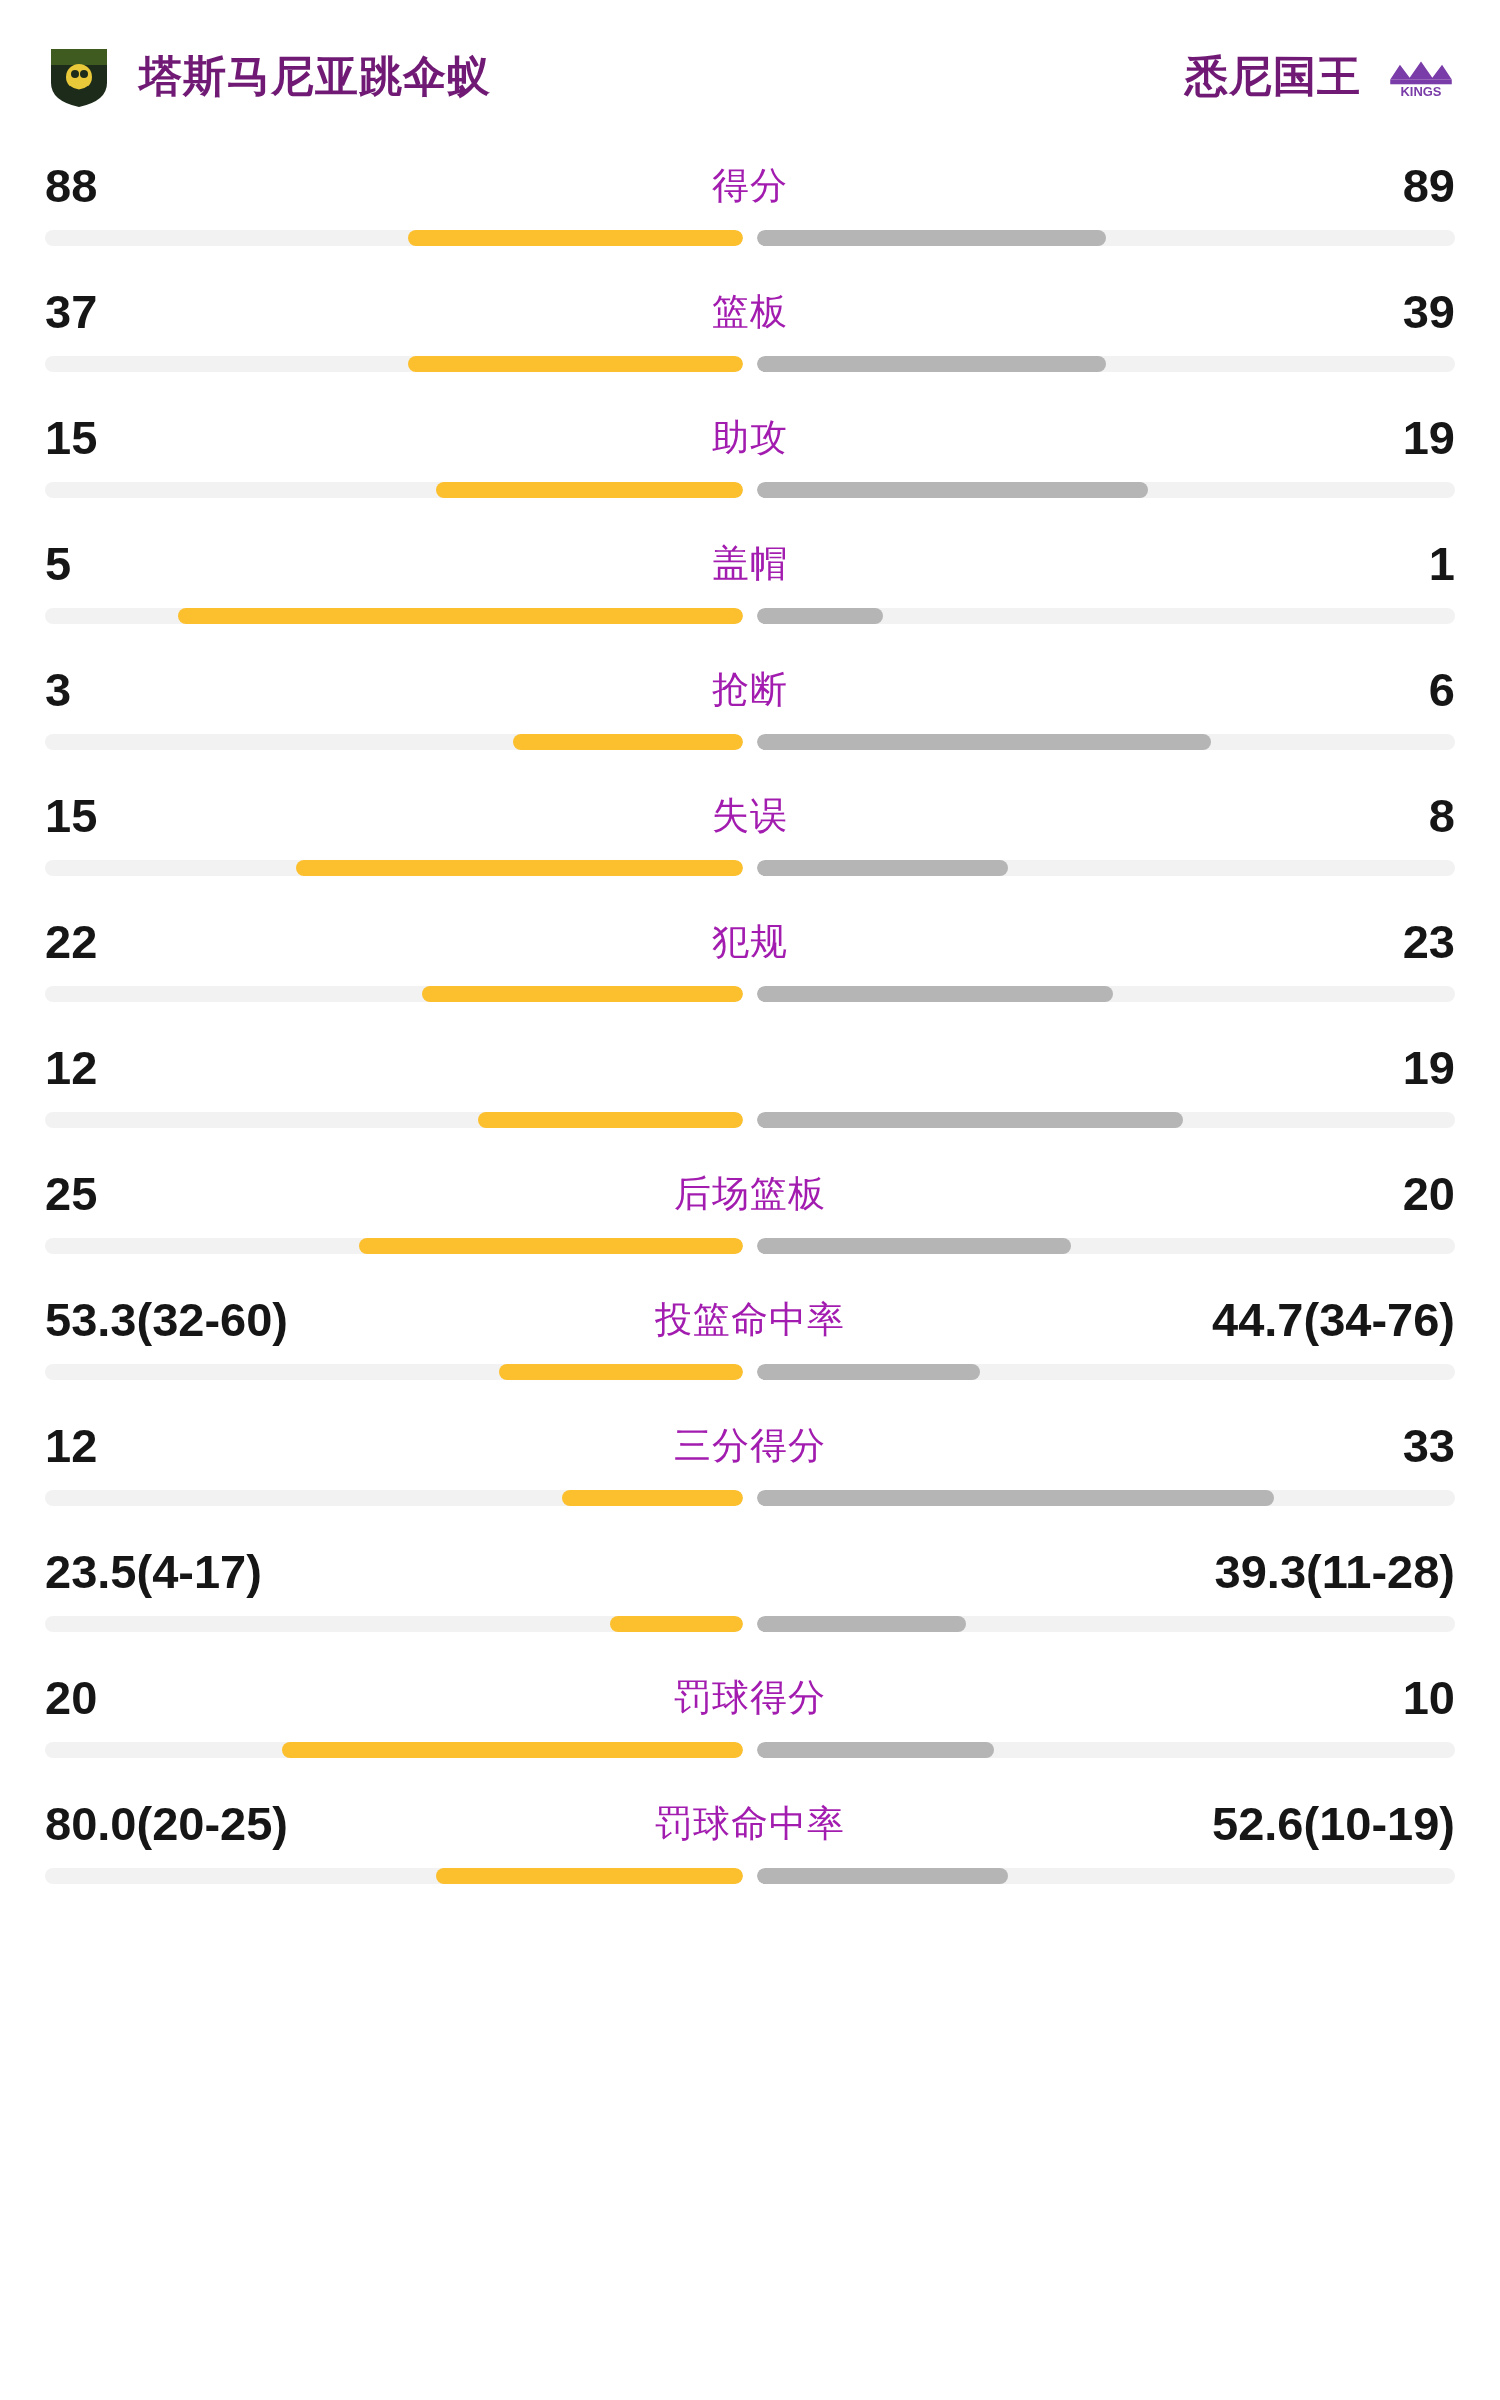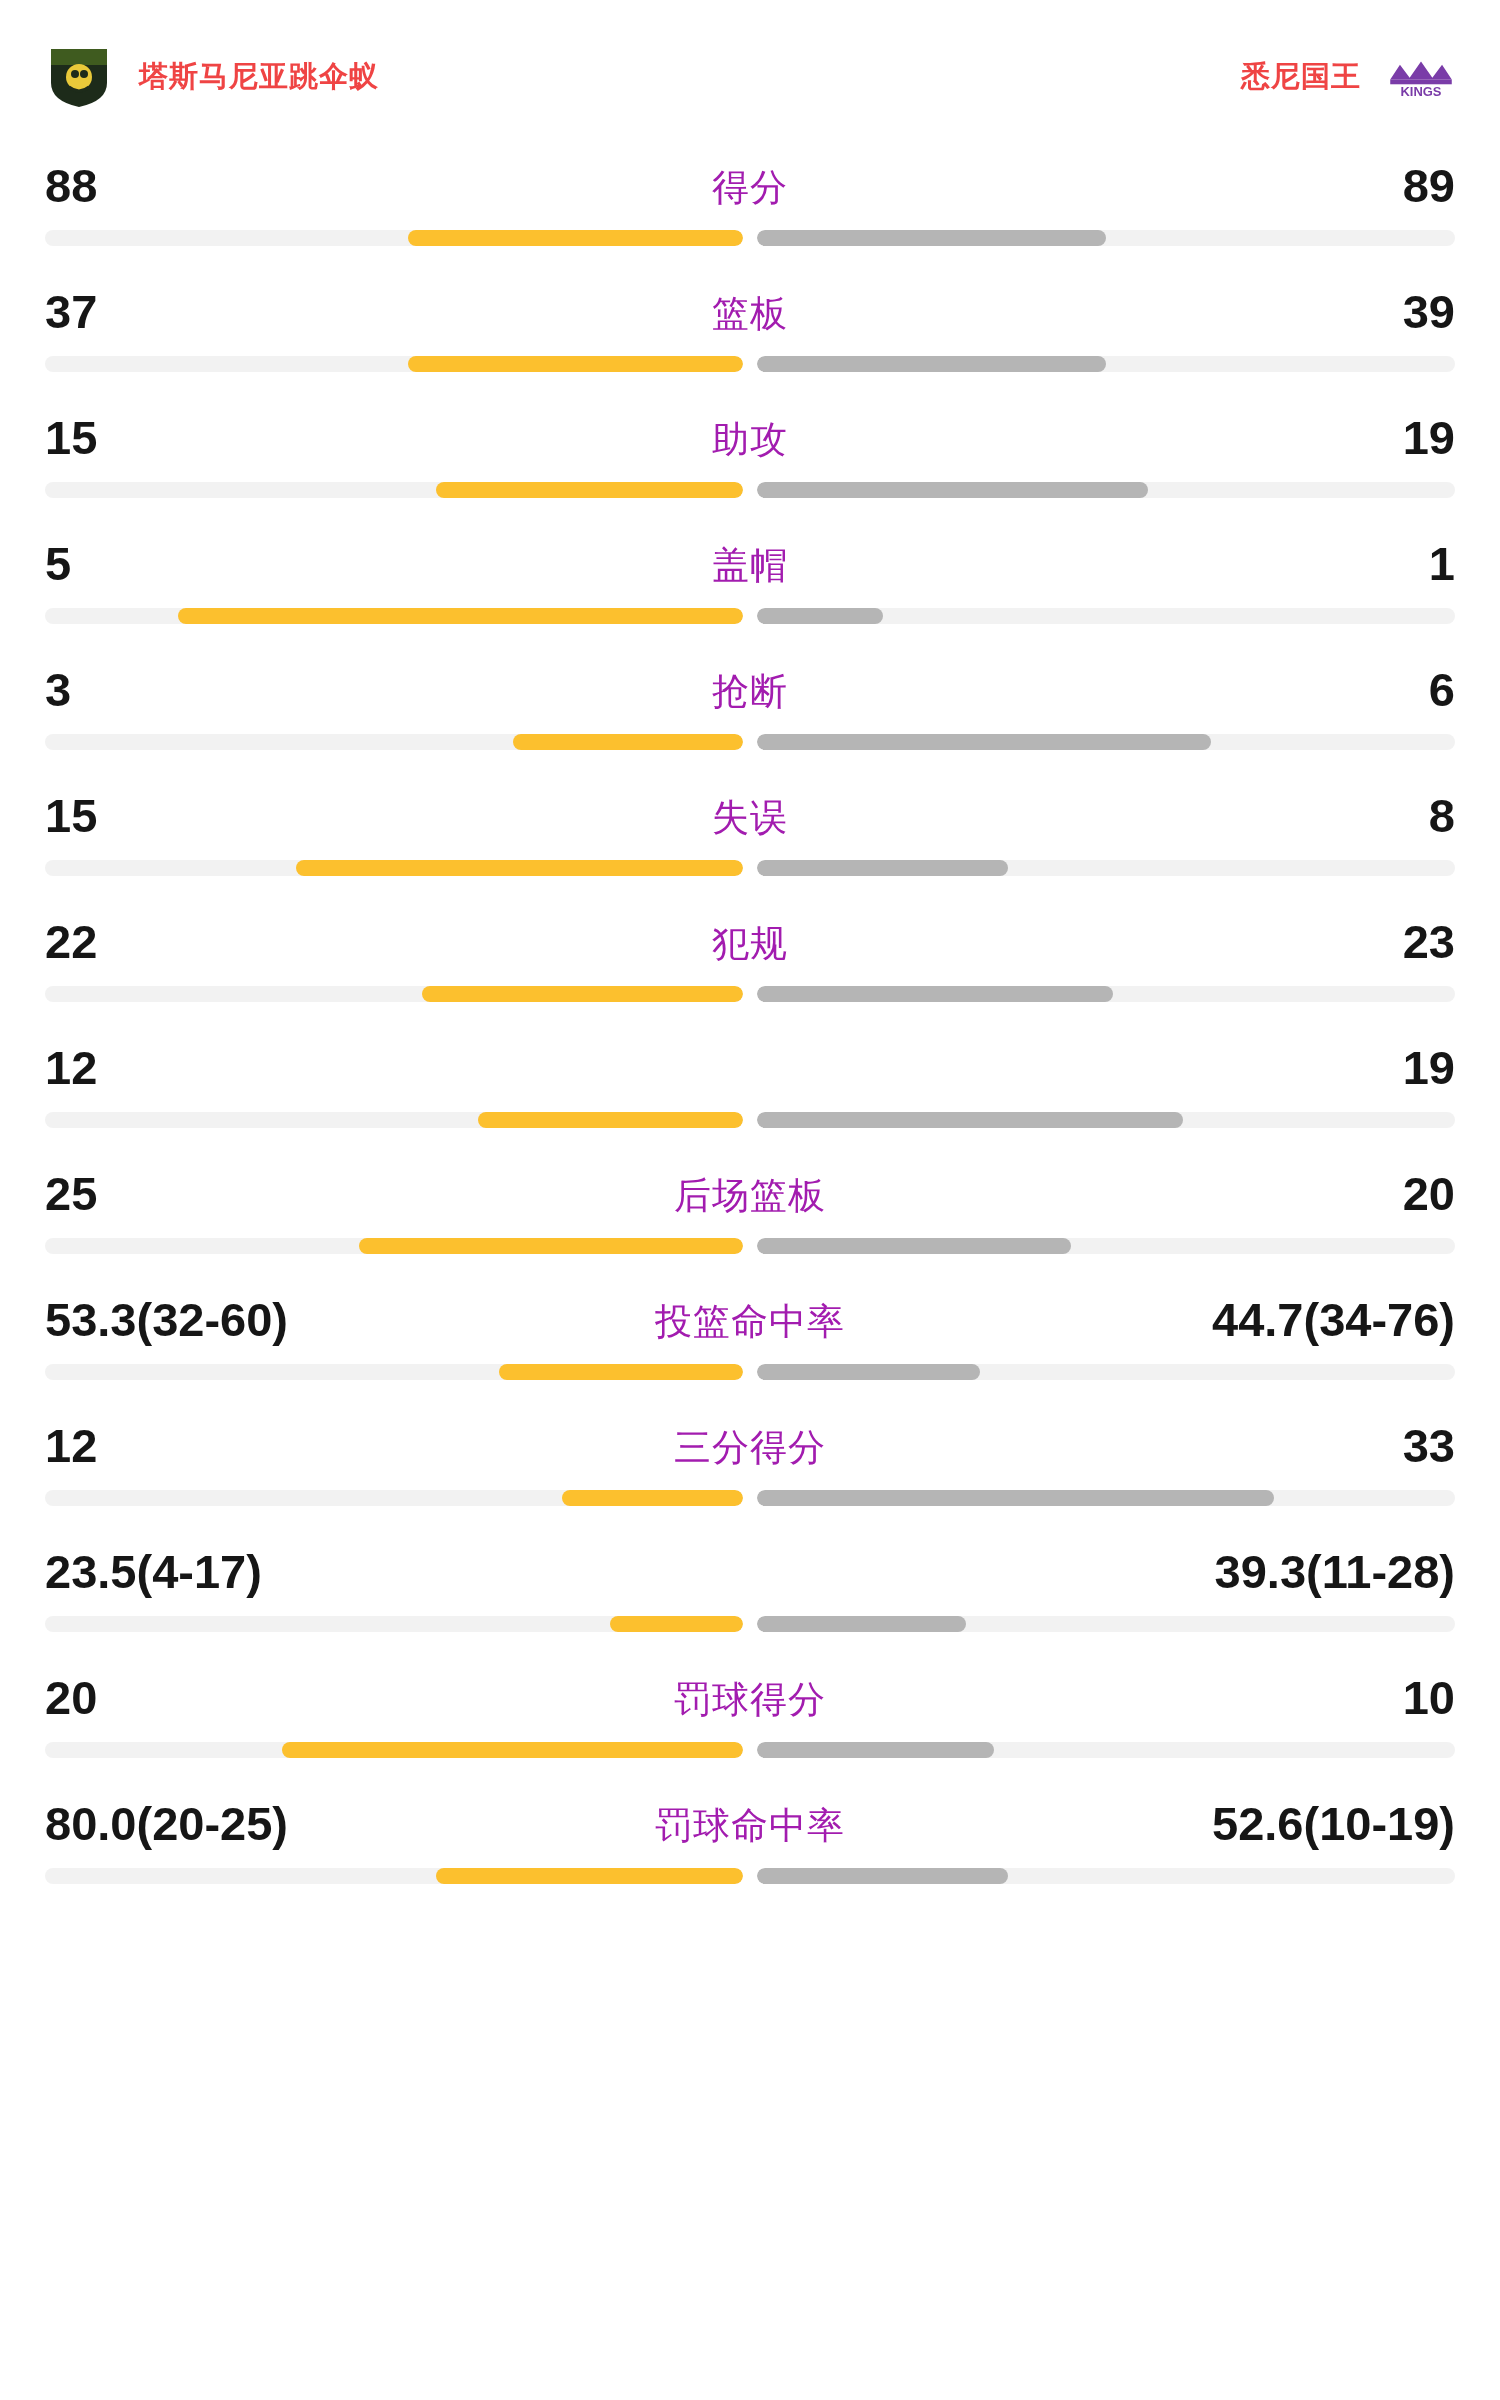--- a/index.html
+++ b/index.html
@@ -31,24 +31,24 @@
   }
   .team {
     display: flex;
     align-items: center;
     gap: 26px;
   }
   .team.away {
     flex-direction: row-reverse;
   }
   .team-name {
-    font-size: 29px;
+    font-size: 43px;
     font-weight: 700;
     letter-spacing: 1px;
-    color: #ef4444;
+    color: #701a75;
     white-space: nowrap;
   }
   .logo {
     width: 68px;
     height: 68px;
     display: flex;
     align-items: center;
     justify-content: flex-end;
     flex: none;
   }
@@ -58,21 +58,21 @@
   .stats {
     display: flex;
     flex-direction: column;
   }
   .stat-row {
     padding: 10px 0 0 0;
     margin-bottom: 28px;
   }
   .stat-top {
     display: flex;
-    align-items: flex-end;
+    align-items: center;
     justify-content: space-between;
     margin-bottom: 17px;
   }
   .stat-value {
     font-size: 47px;
     font-weight: 700;
     color: #161616;
     letter-spacing: 0px;
     min-width: 120px;
   }

